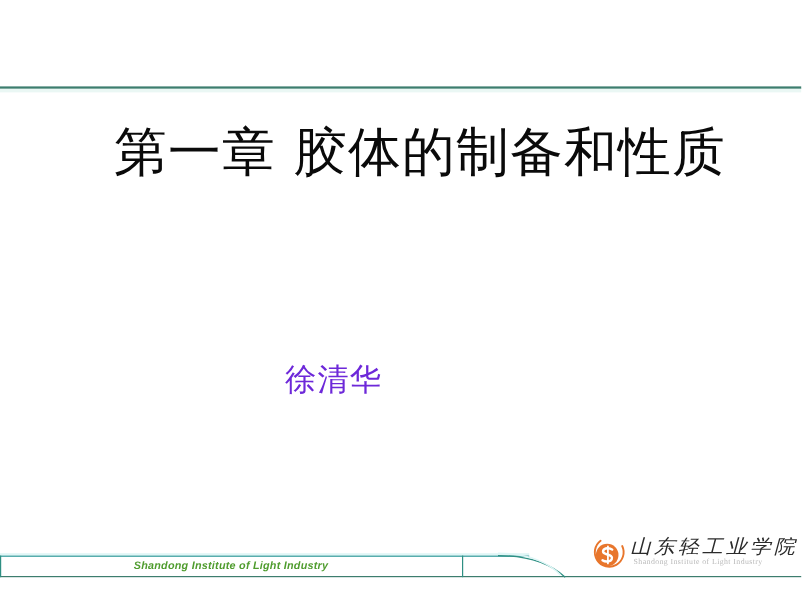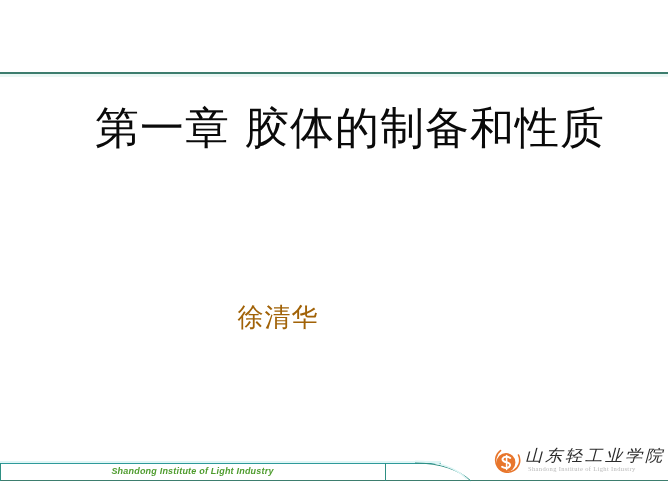--- a/index.html
+++ b/index.html
@@ -56,21 +56,21 @@
   .author {
     position: absolute;
     left: 0;
     top: 300px;
     width: 556px;
     text-align: center;
     font-family: "DejaVu Sans", "Liberation Sans", sans-serif;
     font-size: 26px;
     line-height: 34px;
     letter-spacing: 1px;
-    color: #a16207;
+    color: #6d28d9;
     font-weight: 400;
     white-space: nowrap;
   }
 
   
   .footer {
     position: absolute;
     left: 0;
     top: 440px;
     width: 668px;

